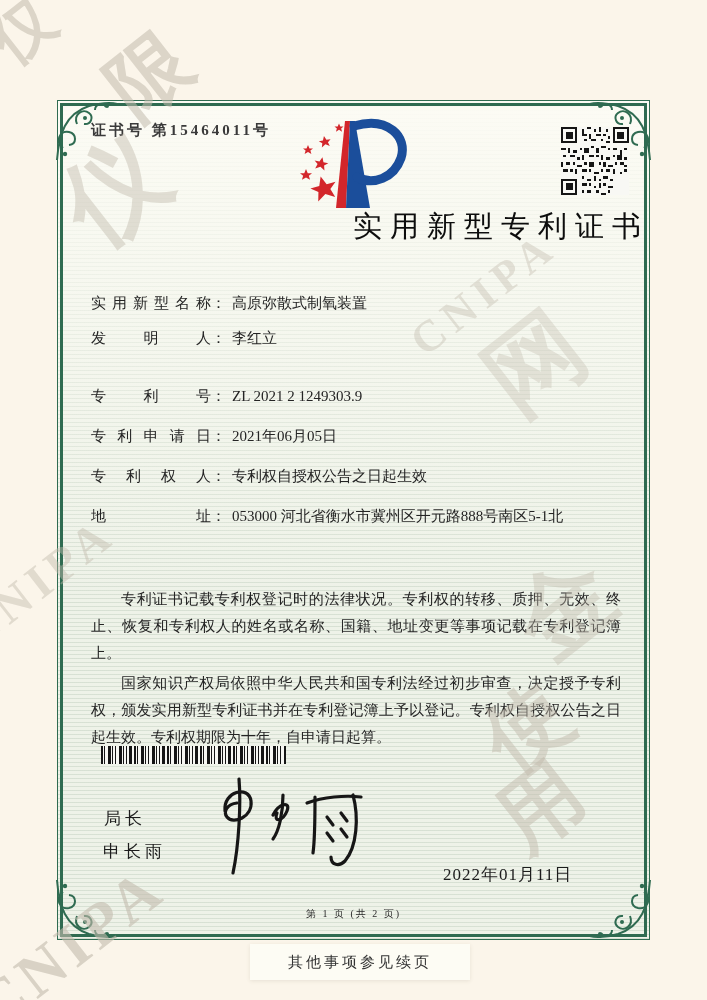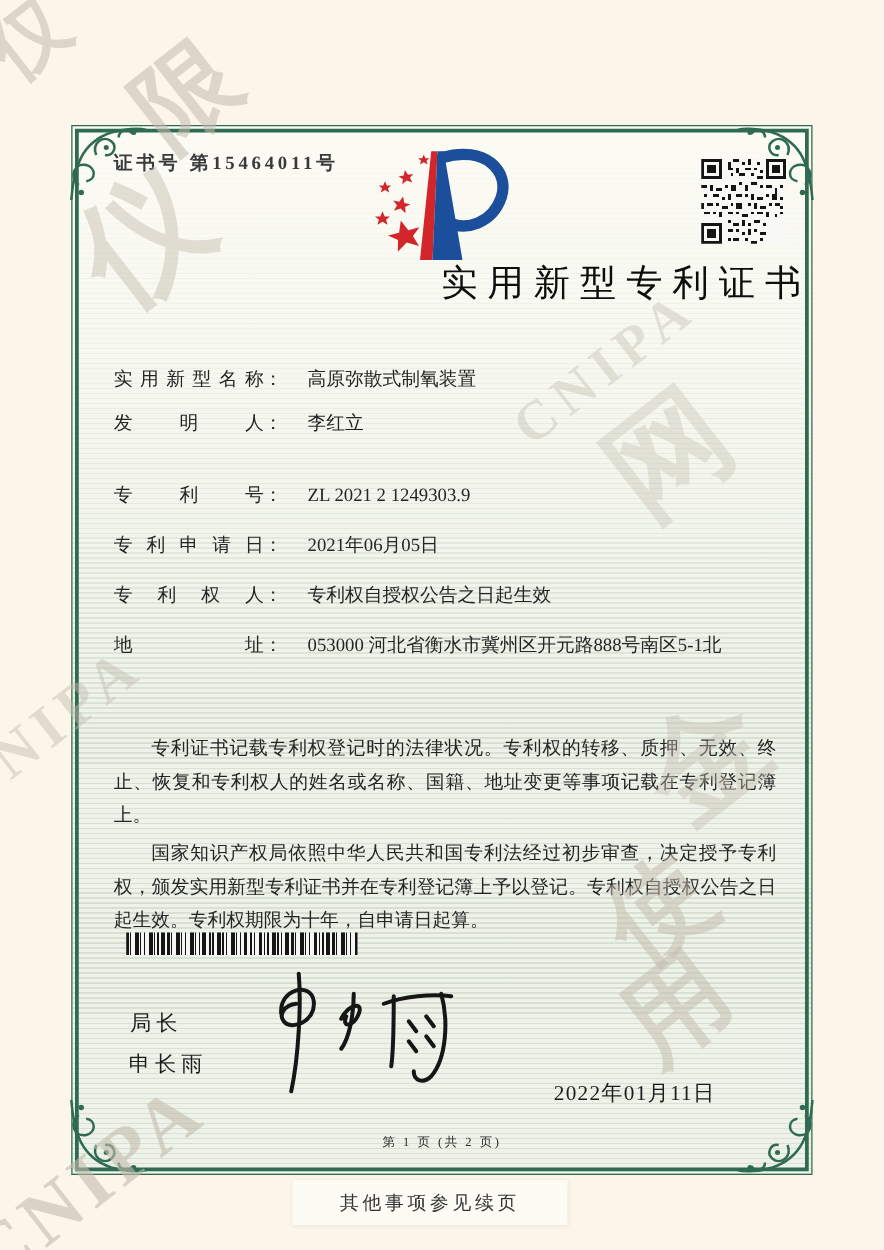--- a/index.html
+++ b/index.html
@@ -54,21 +54,21 @@
 
   .cert-title{
     position:absolute;left:0;right:0;top:106px;text-align:right;
     font-size:29px;font-weight:normal;letter-spacing:8px;color:#0d0d0d;
   }
 
   .frow{position:absolute;left:33px;right:28px;font-size:15px;white-space:nowrap;color:#242424;}
   .r0{top:193px}.r1{top:228px}.r2{top:286px}.r3{top:326px}.r4{top:366px}.r5{top:406px}.r6{top:450px}
   .flabel{display:inline-block;width:120px;text-align:justify;text-align-last:justify;}
   .flabel2{margin-left:18px;}
-  .fvalue{margin-left:20px;}
+  .fvalue{margin-left:6px;}
 
   .legal{
     position:absolute;left:33px;width:530px;top:485px;
     font-size:15px;line-height:27px;text-align:justify;color:#242424;
   }
   .legal p{margin:0 0 3px 0;text-indent:2em;}
 
   .barcode{position:absolute;left:43px;top:645px;width:185px;height:18px;
     background:repeating-linear-gradient(90deg,
       #151515 0 2px,#f6f6f2 2px 3px,#151515 3px 4px,#f6f6f2 4px 7px,
@@ -78,21 +78,21 @@
       #151515 28px 31px,#f6f6f2 31px 33px);
   }
 
   .sig-role{position:absolute;left:46px;top:706px;font-size:17px;letter-spacing:4px;color:#1c1c1c;}
   .sig-name{position:absolute;left:45px;top:739px;font-size:17px;letter-spacing:4px;color:#1c1c1c;}
   .signature{position:absolute;left:145px;top:672px;width:180px;height:105px;}
   .issue-date{position:absolute;left:385px;top:762px;font-size:17px;letter-spacing:1px;color:#1c1c1c;}
   .page-info{position:absolute;left:0;right:0;top:806px;text-align:center;font-size:10px;letter-spacing:2px;color:#2a2a2a;}
 
   .cont-note{
-    position:absolute;left:234px;top:944px;width:220px;height:36px;z-index:2;
+    position:absolute;left:250px;top:944px;width:220px;height:36px;z-index:2;
     background:#fdfcf4;box-shadow:0 1px 4px rgba(90,80,60,.12);
     display:flex;align-items:center;justify-content:center;
     font-size:15px;letter-spacing:3px;color:#333;
   }
 </style>
 </head>
 <body>
 
 <div class="page">
 

